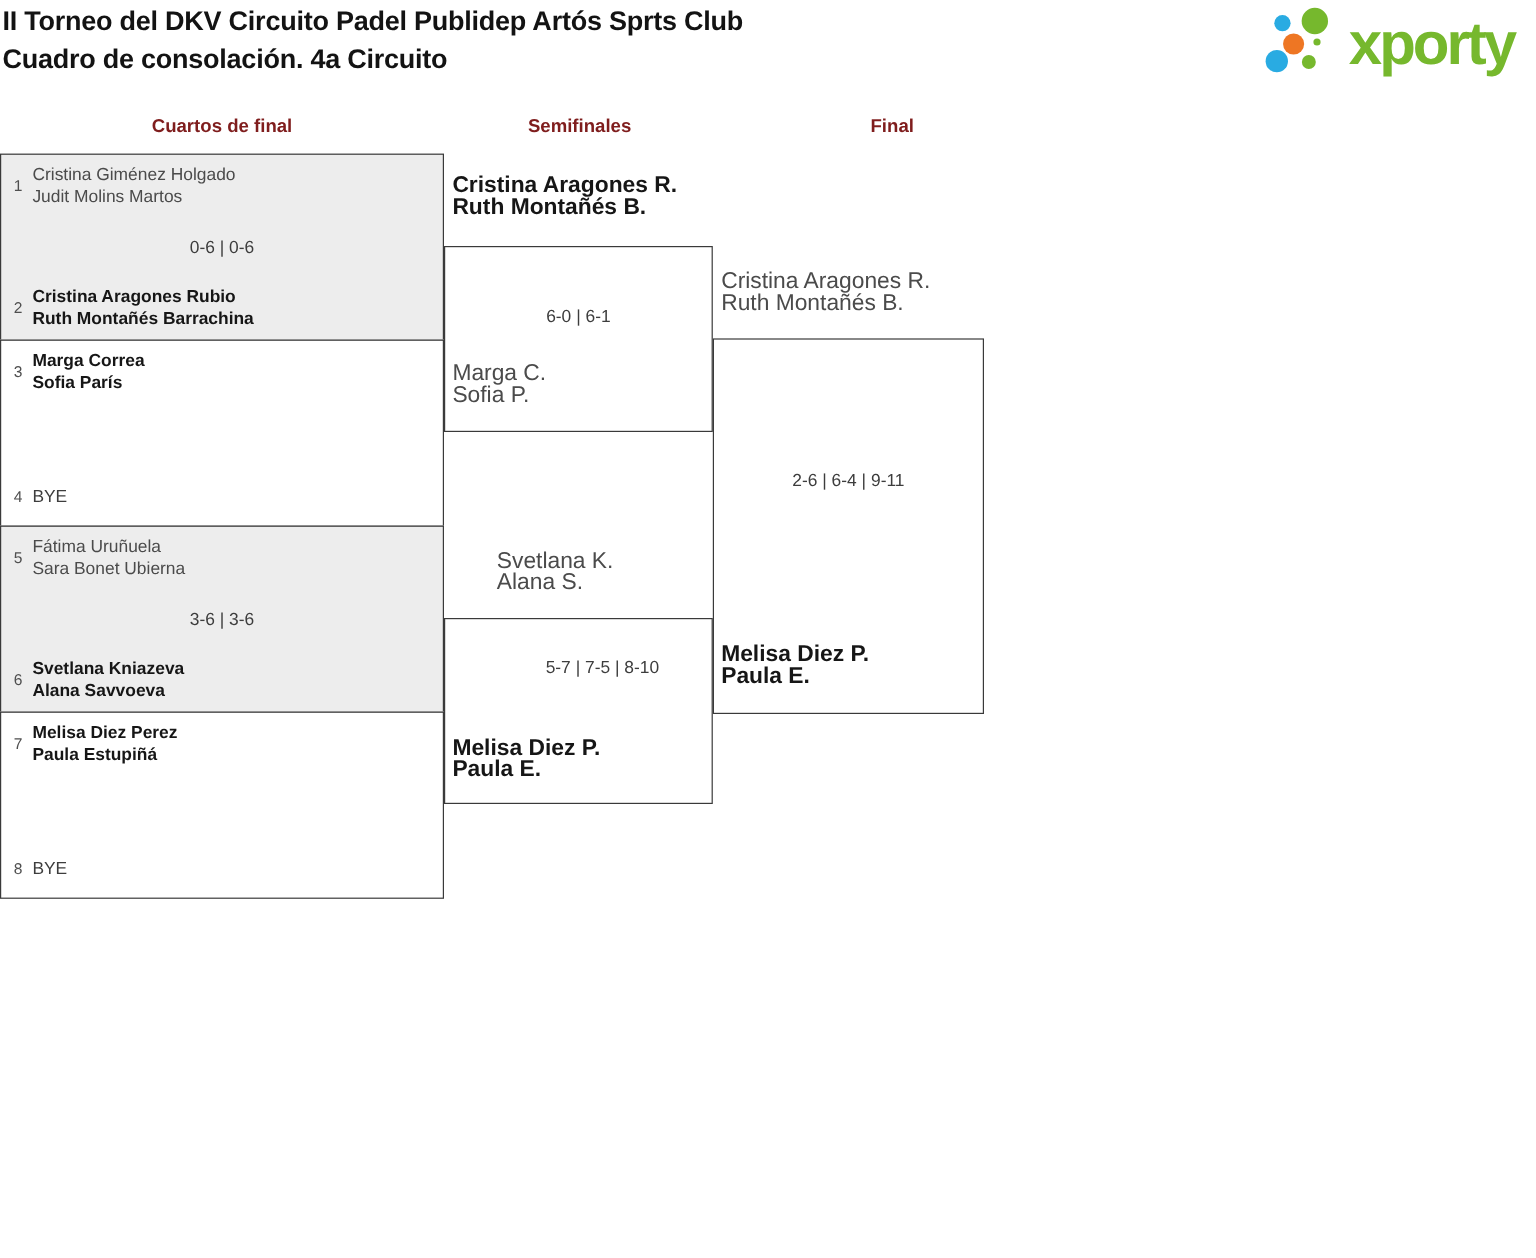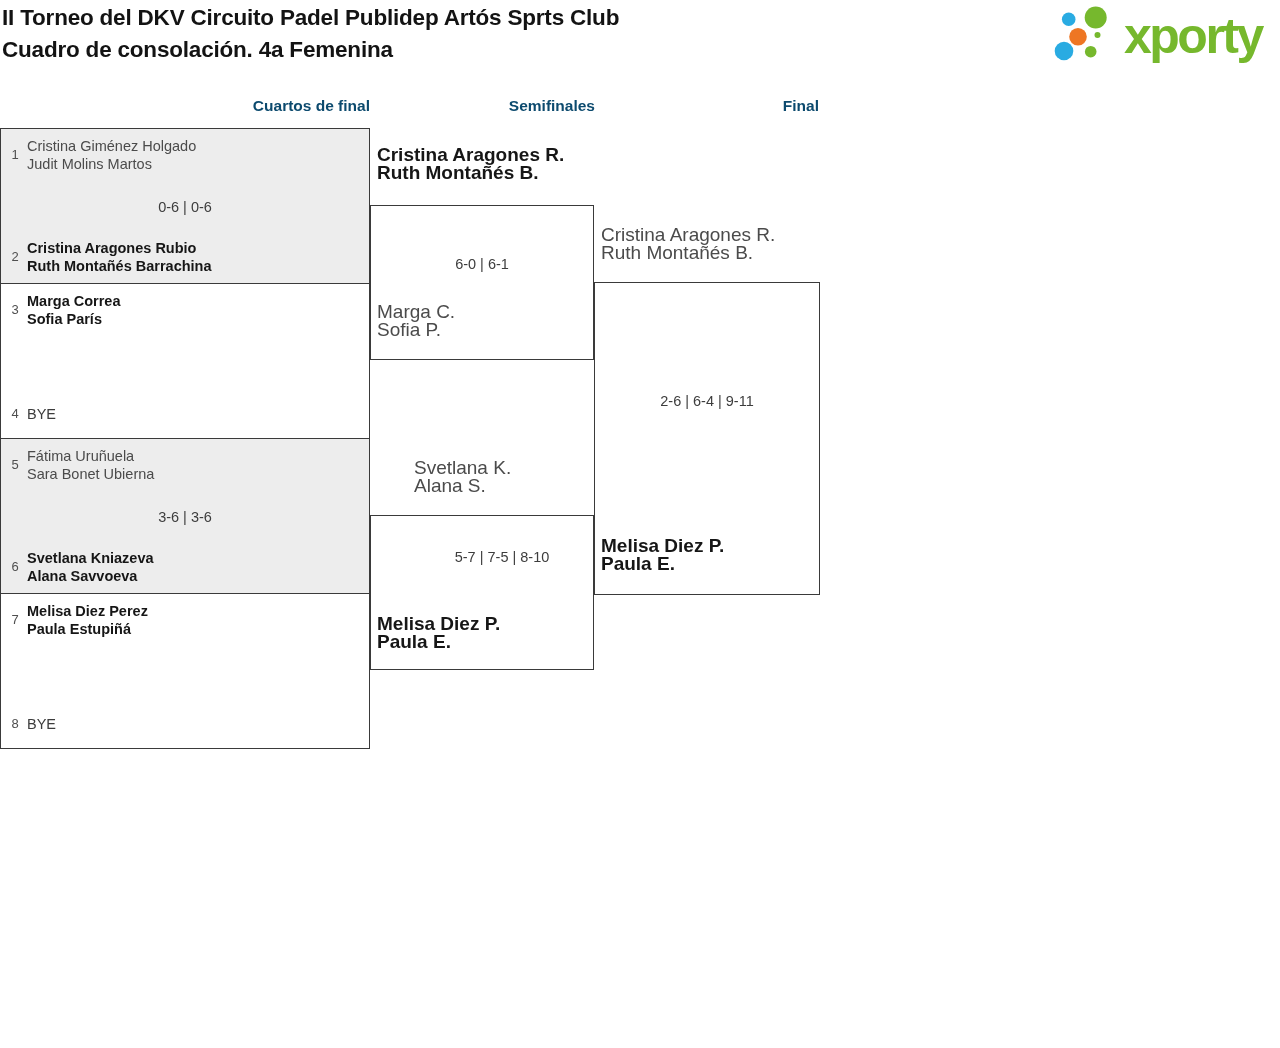--- a/index.html
+++ b/index.html
@@ -9,24 +9,24 @@
 
   
   .title{position:absolute;left:2px;top:2px;font-size:22.5px;line-height:32px;
          font-weight:700;color:#131313;letter-spacing:-0.2px;white-space:nowrap;}
   .logo{position:absolute;left:1050px;top:3px;display:flex;align-items:flex-end;}
   .logo-word{font-size:50px;line-height:58px;font-weight:800;letter-spacing:-2.5px;
              color:#76b82d;margin-left:8px;}
 
   
   .round-label{position:absolute;top:97px;font-size:15.5px;font-weight:700;
-               color:#0c4a6e;text-align:right;}
+               color:#7f1d1d;text-align:center;}
   .rl-1{left:0;width:370px;}
   .rl-2{left:371px;width:224px;}
-  .rl-3{left:596px;width:223px;}
+  .rl-3{left:632px;width:223px;}
 
   
   .qf-box{position:absolute;left:0;width:370px;height:156px;box-sizing:border-box;
           border:1px solid #3a3a3a;background:#ffffff;}
   .qf-box.shaded{background:#ededed;}
   .qf-1{top:128px;} .qf-2{top:283px;} .qf-3{top:438px;} .qf-4{top:593px;}
 
   .team{position:absolute;left:26px;font-size:14.5px;line-height:18px;white-space:nowrap;}
   .team.loser{font-weight:400;color:#4b4b4b;}
   .team.winner{font-weight:700;color:#161616;}
@@ -64,21 +64,21 @@
   .sf2-score{left:370px;width:264px;top:548px;}
   .final-score{left:594px;width:226px;top:392px;}
 </style>
 </head>
 <body>
 
 <div class="stage">
 
   <div class="title">
     <div>II Torneo del DKV Circuito Padel Publidep Artós Sprts Club</div>
-    <div>Cuadro de consolación. 4a Femenina</div>
+    <div>Cuadro de consolación. 4a Circuito</div>
   </div>
 
   <div class="logo">
     <svg width="66" height="62" viewBox="0 0 66 62">
       <circle cx="18.7" cy="16.3" r="6.8" fill="#29abe2"></circle>
       <circle cx="45.7" cy="14.5" r="11" fill="#76b82d"></circle>
       <circle cx="28" cy="33.7" r="8.8" fill="#ee7623"></circle>
       <circle cx="14" cy="48" r="9.3" fill="#29abe2"></circle>
       <circle cx="40.7" cy="48.7" r="5.8" fill="#76b82d"></circle>
       <circle cx="47.5" cy="32" r="3" fill="#76b82d"></circle>

